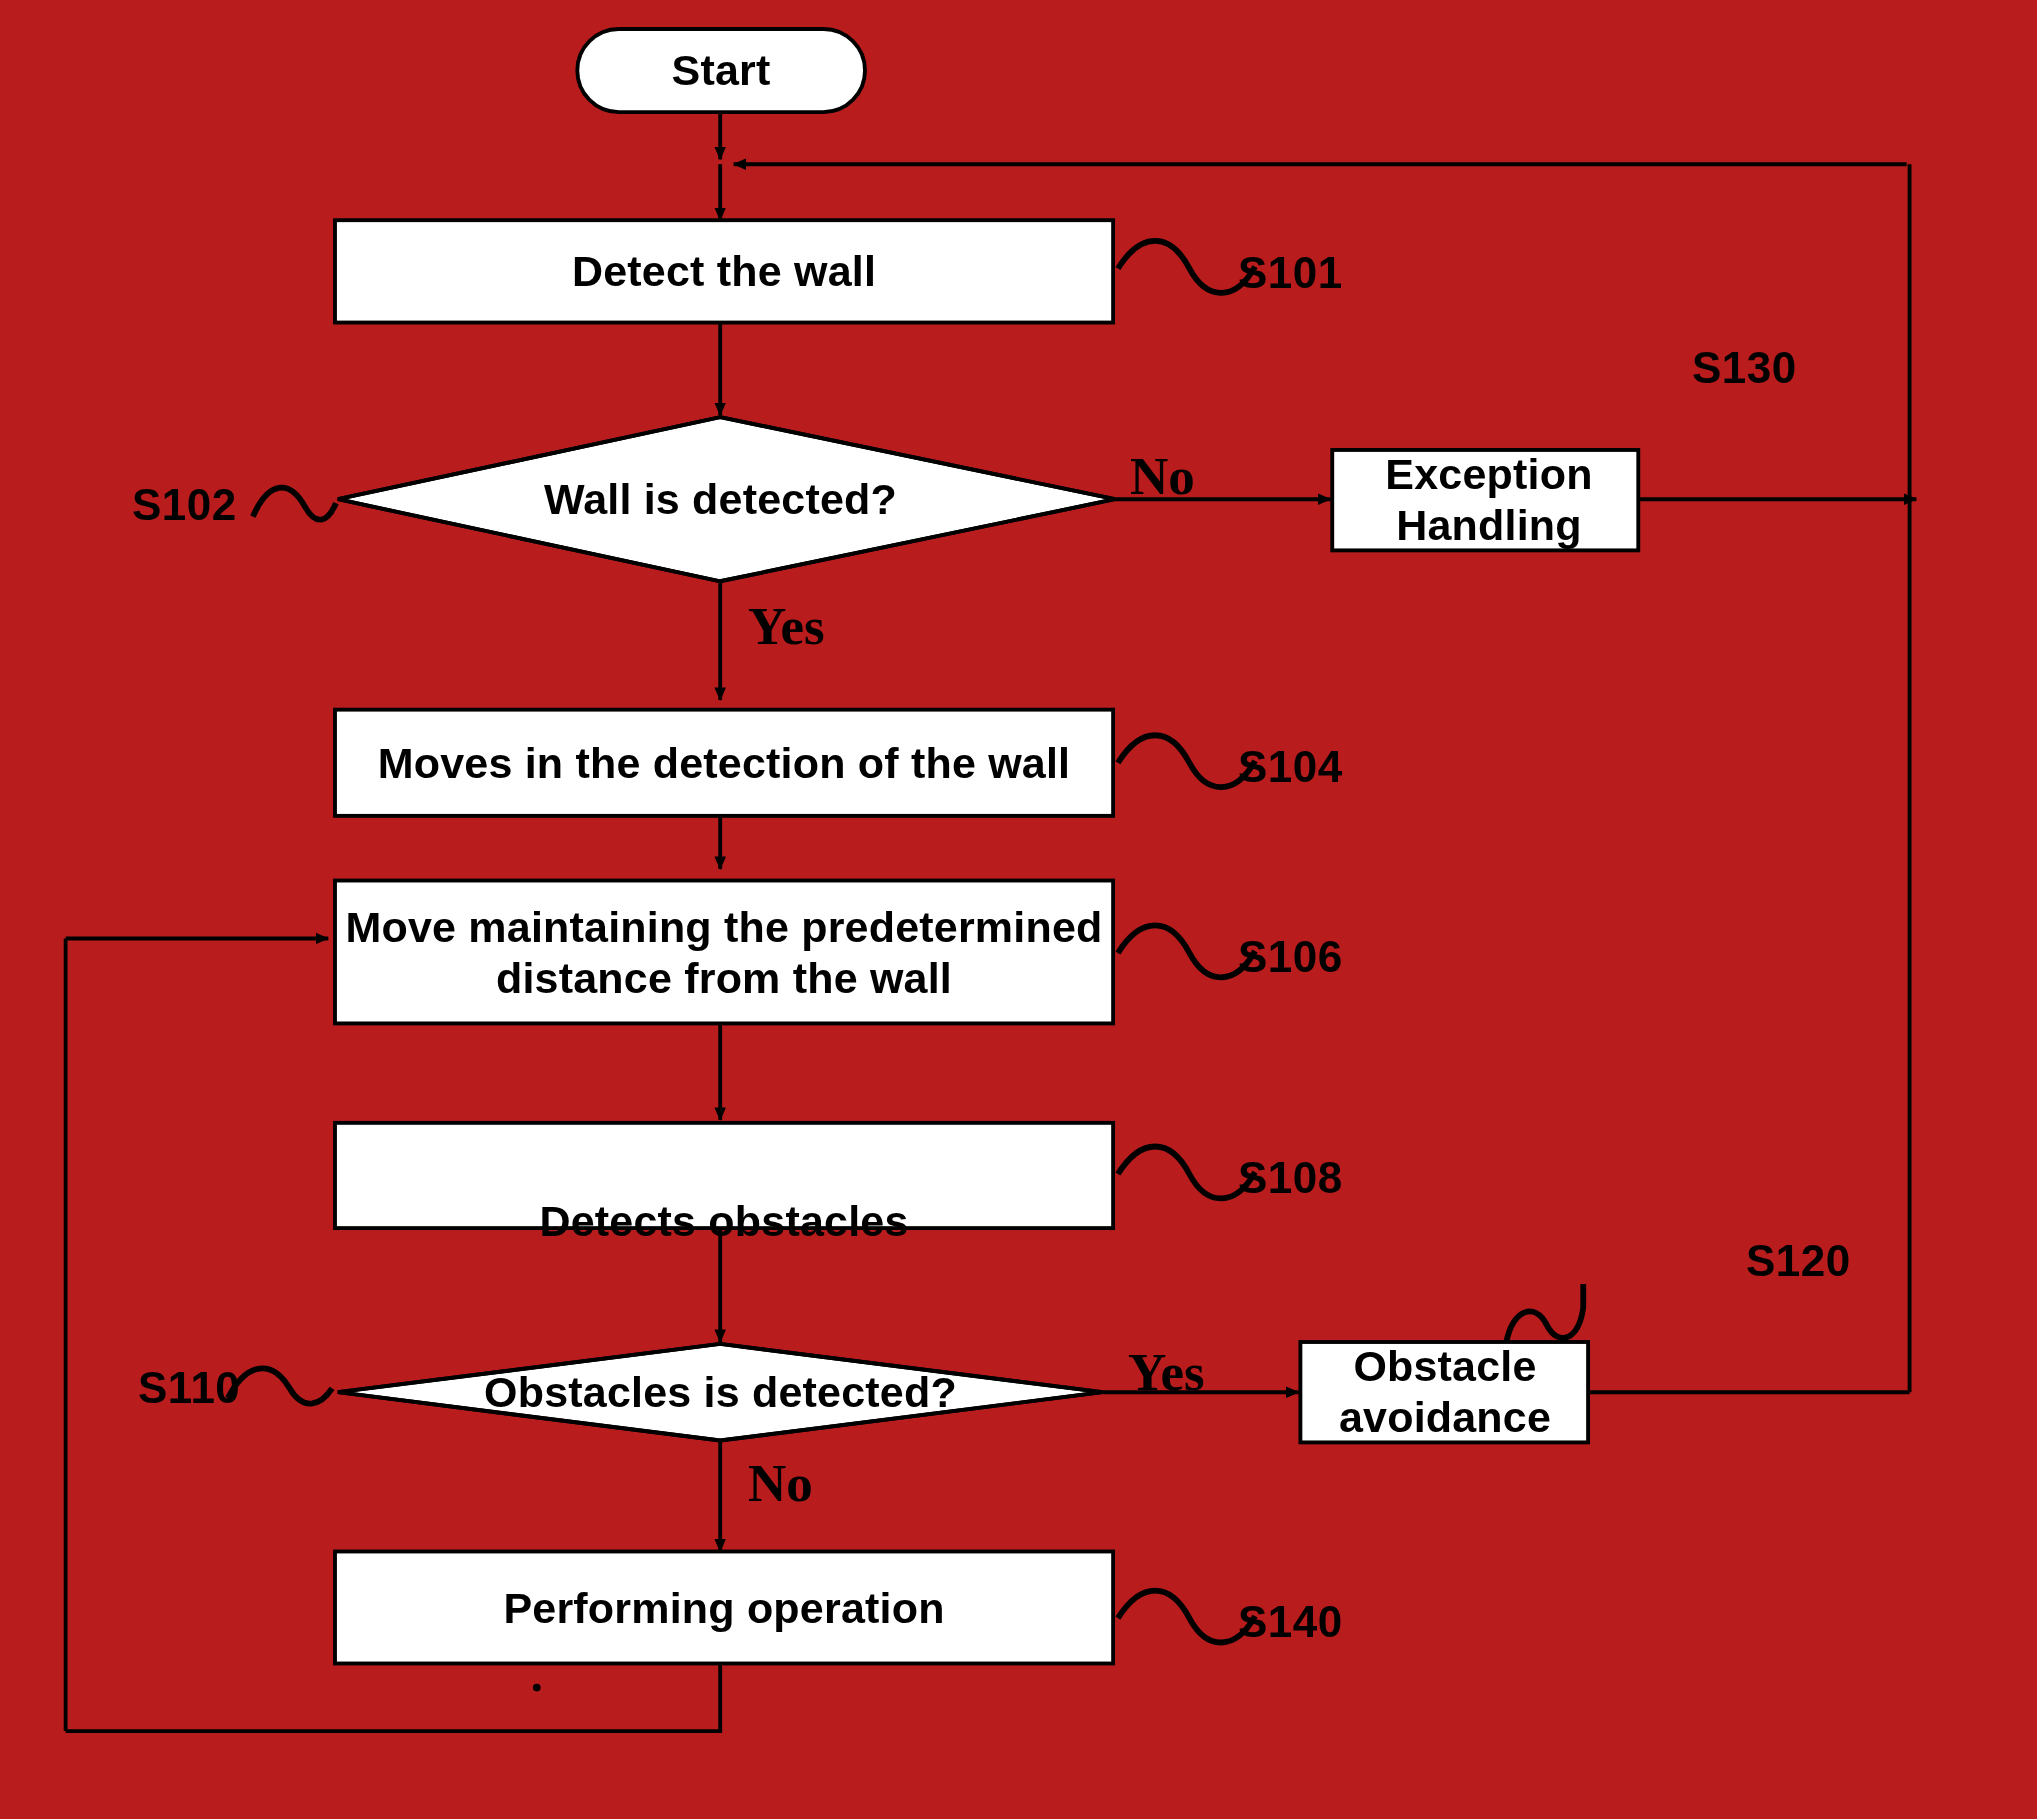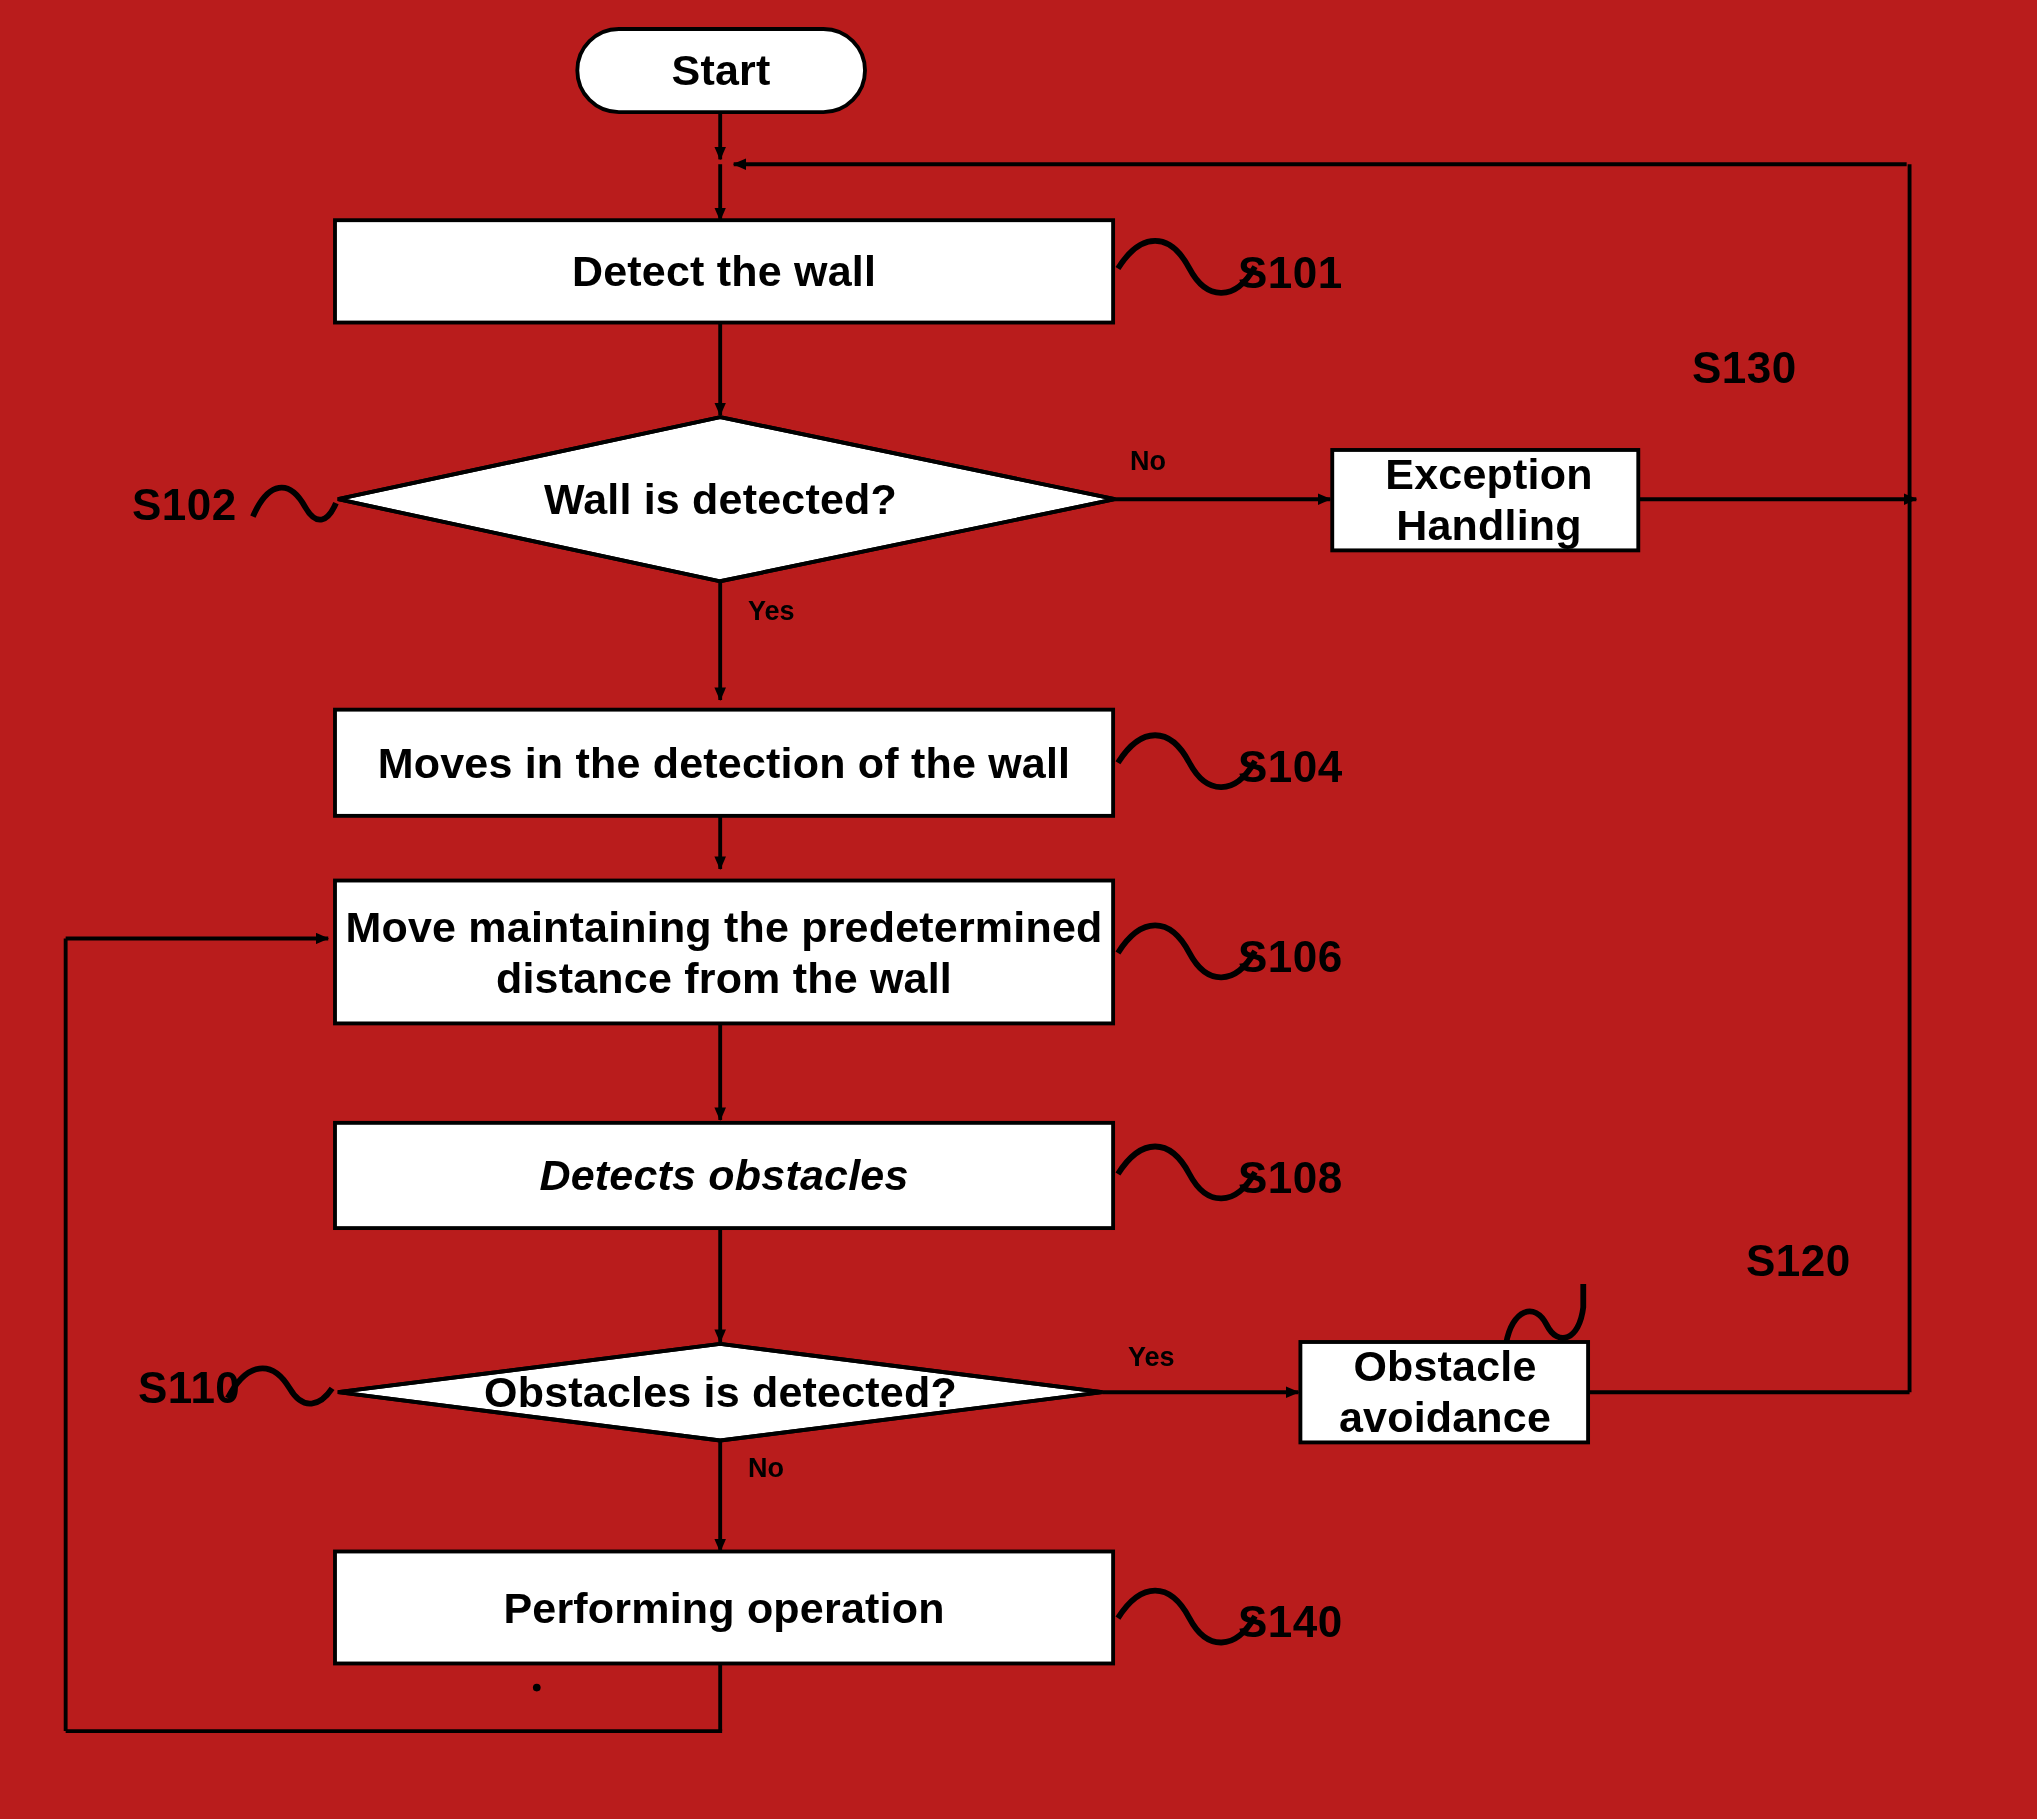--- a/index.html
+++ b/index.html
@@ -40,22 +40,23 @@
   .ref-label {
     position: absolute;
     font-weight: 700;
     font-size: 44px;
     letter-spacing: 0.5px;
     white-space: nowrap;
   }
   .edge-label {
     position: absolute;
     font-weight: 700;
-    font-size: 27px;
+    font-size: 53px;
     white-space: nowrap;
+    font-family: Liberation Serif, serif;
   }
   .t-start   { font-size: 43px; }
   .t-process { font-size: 43px; }
   .t-decision{ font-size: 43px; }
 </style>
 </head>
 <body>
 
 <div id="canvas">
 
@@ -141,21 +142,21 @@
 
   <div class="node-label t-decision" style="left:431px; top:461px; width:579px; height:77px;">Wall is detected?</div>
 
   <div class="node-label t-process" style="left:1336px; top:450px; width:306px; height:100px;">Exception Handling</div>
 
   <div class="node-label t-process" style="left:335px; top:710px; width:778px; height:106px;">Moves in the detection of the wall</div>
 
   <div class="node-label t-process" style="left:335px; top:881px; width:778px; height:143px;">Move maintaining the predetermined
 distance from the wall</div>
 
-  <div class="node-label t-process" style="left:335px; top:1123px; width:778px; height:105px;font-style:italic;">Detects obstacles</div>
+  <div class="node-label t-process" style="left:335px; top:1169px; width:778px; height:105px;">Detects obstacles</div>
 
   <div class="node-label t-decision" style="left:431px; top:1357px; width:579px; height:71px;">Obstacles is detected?</div>
 
   <div class="node-label t-process" style="left:1301px; top:1342px; width:288px; height:100px;">Obstacle avoidance</div>
 
   <div class="node-label t-process" style="left:335px; top:1552px; width:778px; height:112px;">Performing operation</div>
 
   <div class="ref-label" style="left:1238px; top:248px;">S101</div>
 
   <div class="ref-label" style="left:132px; top:480px;">S102</div>

